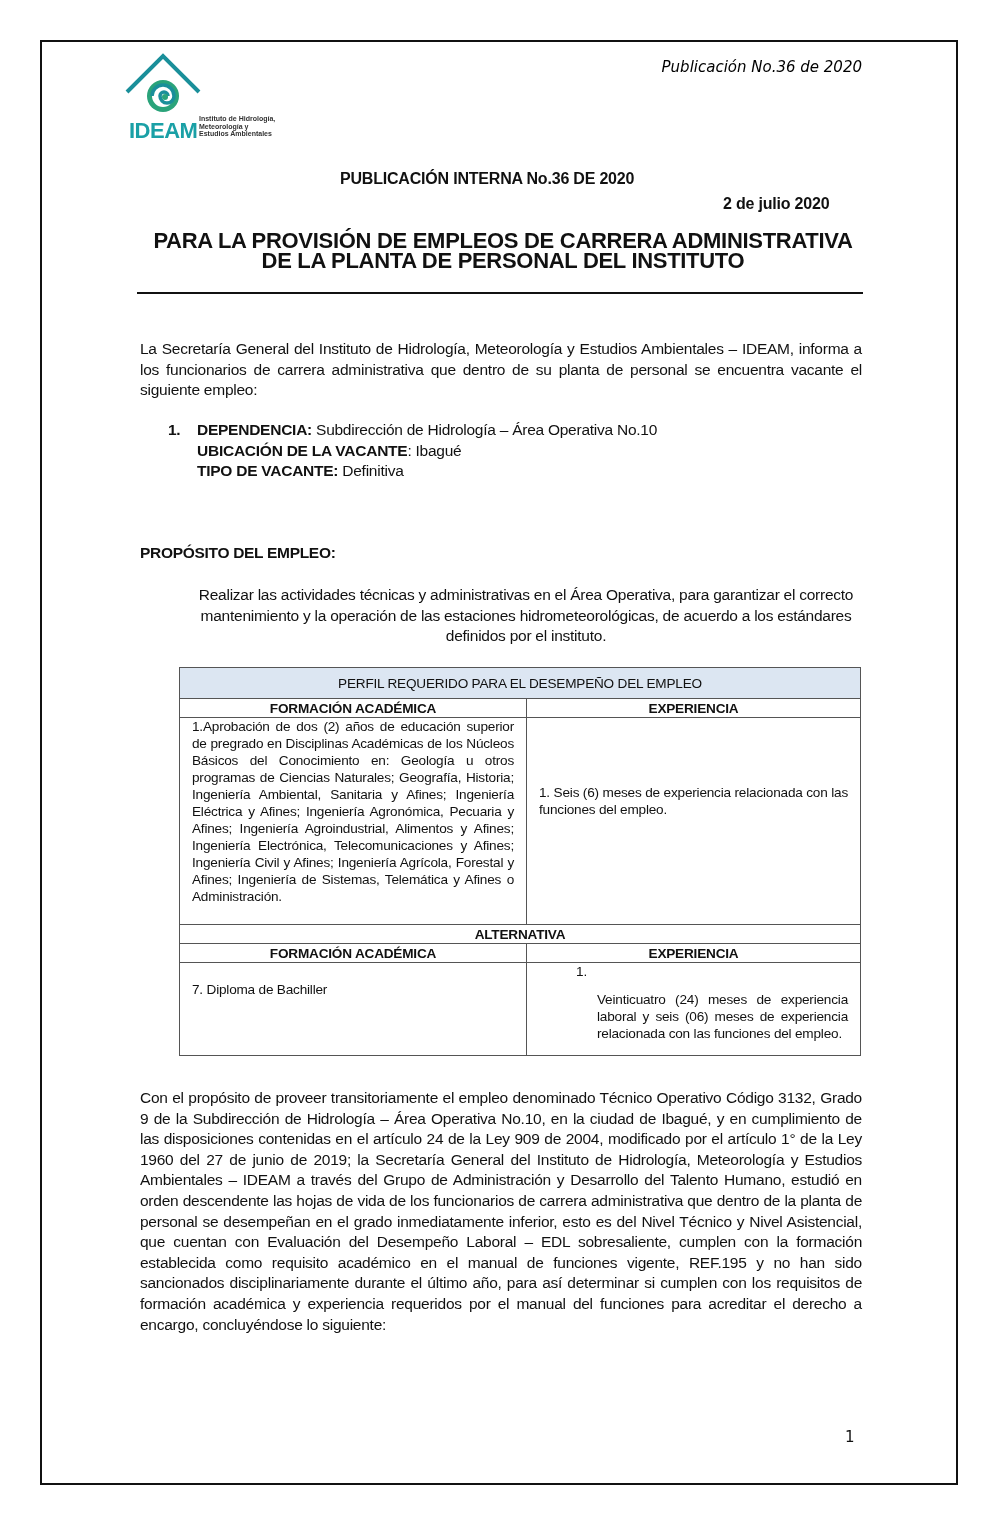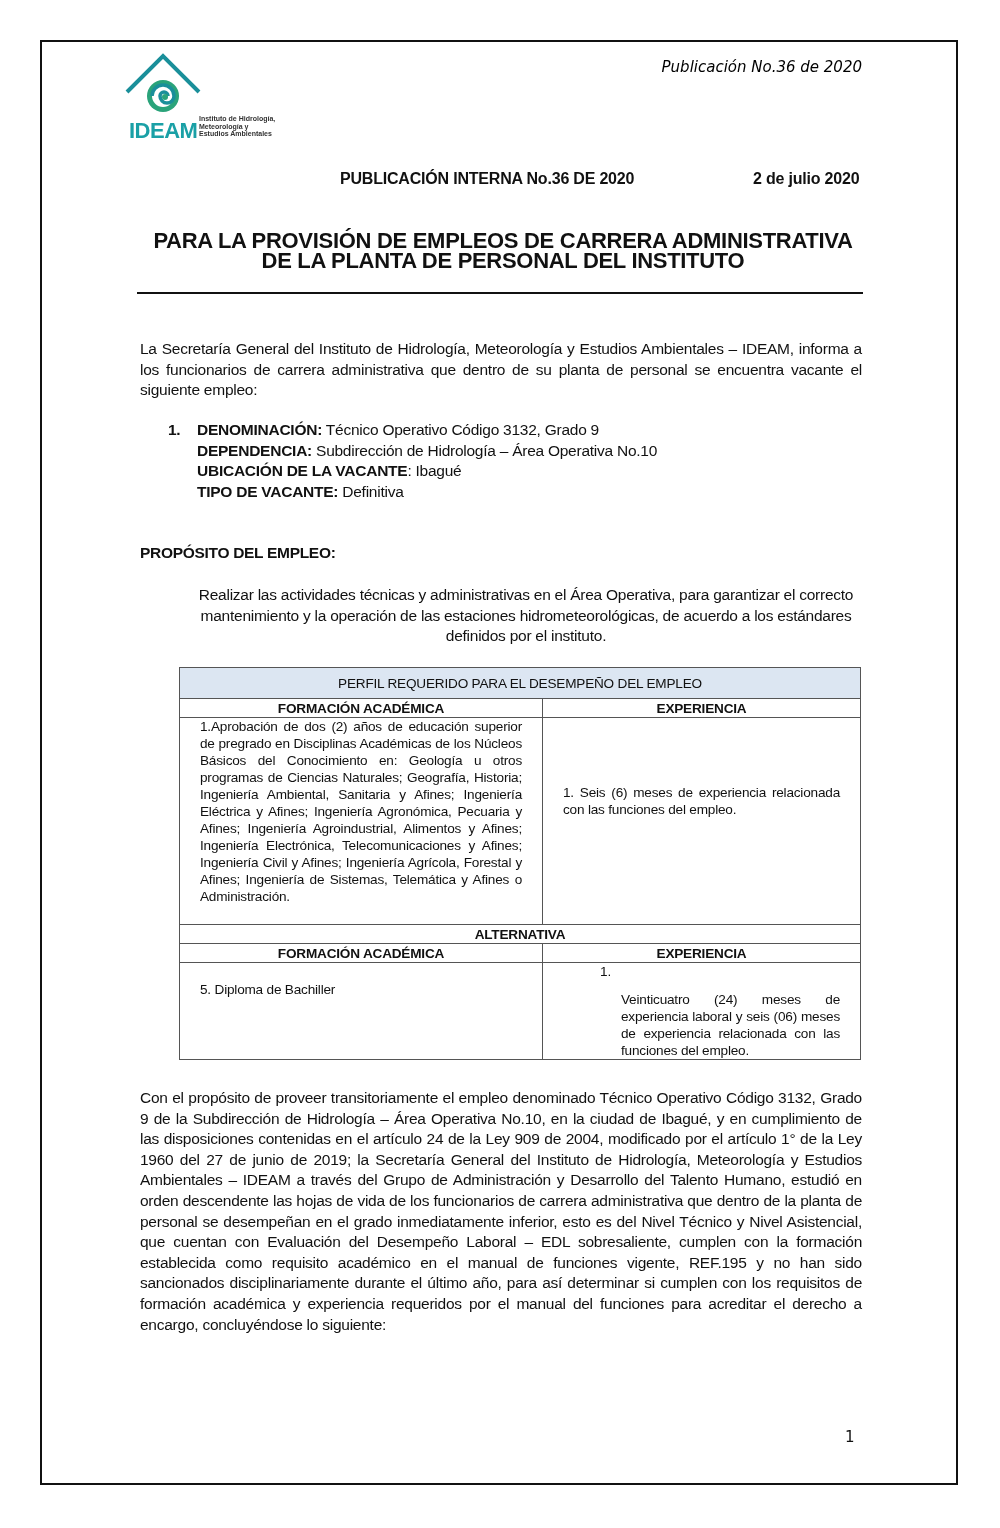--- a/index.html
+++ b/index.html
@@ -5,33 +5,33 @@
   html, body { margin: 0; padding: 0; background: #ffffff; }
   body { width: 1000px; height: 1528px; position: relative; font-family: "Liberation Sans", sans-serif; color: #111; }
   .page-frame { position: absolute; left: 40px; top: 40px; width: 918px; height: 1445px; border: 2px solid #111; box-sizing: border-box; }
   .abs { position: absolute; }
   .pub-header { left: 640px; top: 58px; width: 222px; text-align: right; font-family: "DejaVu Sans", sans-serif; font-style: italic; font-size: 15px; color: #000000; }
   .logo { left: 88px; top: 52px; width: 170px; height: 90px; margin-left: 35px; }
   .logo-text-ideam { position: absolute; left: 6px; top: 66px; font-weight: bold; font-size: 22px; color: #1aa0a6; letter-spacing: -0.5px; }
   .logo-text-inst { position: absolute; left: 76px; top: 63px; font-size: 7px; line-height: 7.5px; color: #333; font-weight: bold; }
   .title-row { top: 170px; font-weight: bold; font-size: 16px; letter-spacing: -0.2px; }
   .title-main { left: 340px; }
-  .title-date { left: 753px; }
+  .title-date { left: 723px; margin-top: 25px; }
   .subtitle { left: 142px; top: 231px; width: 722px; text-align: center; font-weight: bold; font-size: 22px; line-height: 20px; letter-spacing: -0.3px; }
   .rule { left: 137px; top: 292px; width: 726px; height: 2px; background: #111; }
   .body-text { font-size: 15.5px; line-height: 20.6px; text-align: justify; letter-spacing: -0.25px; }
   .intro { left: 140px; top: 339px; width: 722px; }
   .item-list { left: 168px; top: 420px; width: 600px; font-size: 15.5px; line-height: 20.6px; letter-spacing: -0.25px; }
   .item-list .num { position: absolute; left: 0; font-weight: bold; }
   .item-list .line { padding-left: 29px; }
   .item-list b { font-weight: bold; }
   .purpose-title { left: 140px; top: 544px; font-weight: bold; font-size: 15.5px; letter-spacing: -0.3px; }
   .purpose-text { left: 191px; top: 585px; width: 670px; text-align: center; }
   table.profile { position: absolute; left: 179px; top: 667px; width: 682px; border-collapse: collapse; font-size: 13.6px; letter-spacing: -0.2px; }
-  table.profile td { border: 1px solid #555; padding: 0 20px; vertical-align: top; line-height: 17px; }
+  table.profile td { border: 1px solid #555; padding: 0 12px; vertical-align: top; line-height: 17px; }
   table.profile .hdr { background: #dce6f2; text-align: center; height: 30px; vertical-align: middle; }
   table.profile .colhdr { text-align: center; font-weight: bold; height: 18px; vertical-align: middle; }
   table.profile .just { text-align: justify; margin-top: 28px; }
   table.profile .mid { vertical-align: middle; }
   .exp-list { display: flex; }
   .exp-list .n { width: 58px; text-align: right; padding-right: 10px; flex-shrink: 0; box-sizing: border-box; padding-left: 0; }
   .closing { left: 140px; top: 1088px; width: 722px; }
   .page-num { left: 845px; top: 1428px; font-family: "DejaVu Sans", sans-serif; font-size: 15px; }
 </style>
 </head>
@@ -59,21 +59,20 @@
 
 <div class="abs title-row title-main">PUBLICACIÓN INTERNA No.36 DE 2020</div>
 <div class="abs title-row title-date">2 de julio 2020</div>
 <div class="abs subtitle">PARA LA PROVISIÓN DE EMPLEOS DE CARRERA ADMINISTRATIVA DE LA PLANTA DE PERSONAL DEL INSTITUTO</div>
 <div class="abs rule"></div>
 
 <div class="abs body-text intro">La Secretaría General del Instituto de Hidrología, Meteorología y Estudios Ambientales – IDEAM, informa a los funcionarios de carrera administrativa que dentro de su planta de personal se encuentra vacante el siguiente empleo:</div>
 
 <div class="abs item-list">
   <span class="num">1.</span>
-  <div class="line"><b>DENOMINACIÓN:</b><span> Técnico Operativo Código 3132, Grado 9</span></div>
   <div class="line"><b>DEPENDENCIA:</b><span> Subdirección de Hidrología – Área Operativa No.10</span></div>
   <div class="line"><b>UBICACIÓN DE LA VACANTE</b><span>: Ibagué</span></div>
   <div class="line"><b>TIPO DE VACANTE:</b><span> Definitiva</span></div>
 </div>
 
 <div class="abs purpose-title">PROPÓSITO DEL EMPLEO:</div>
 <div class="abs body-text purpose-text">Realizar las actividades técnicas y administrativas en el Área Operativa, para garantizar el correcto mantenimiento y la operación de las estaciones hidrometeorológicas, de acuerdo a los estándares definidos por el instituto.</div>
 
 <table class="profile">
   <tbody>
@@ -89,21 +88,21 @@
     <td class="just mid" style="padding-bottom:40px;">1. Seis (6) meses de experiencia relacionada con las funciones del empleo.</td>
   </tr>
   <tr>
     <td colspan="2" class="colhdr">ALTERNATIVA</td>
   </tr>
   <tr>
     <td class="colhdr">FORMACIÓN ACADÉMICA</td>
     <td class="colhdr">EXPERIENCIA</td>
   </tr>
   <tr>
-    <td style="height:74px; vertical-align:top; padding-top:18px;">5. Diploma de Bachiller</td>
+    <td style="height:74px; vertical-align:top; padding-top:18px;">7. Diploma de Bachiller</td>
     <td style="vertical-align:top;">
       <div class="exp-list">
         <span class="n">1.</span>
         <span class="just" style="text-align:justify;">Veinticuatro (24) meses de experiencia laboral y seis (06) meses de experiencia relacionada con las funciones del empleo.</span>
       </div>
     </td>
   </tr>
 </tbody>
   </table>
 

